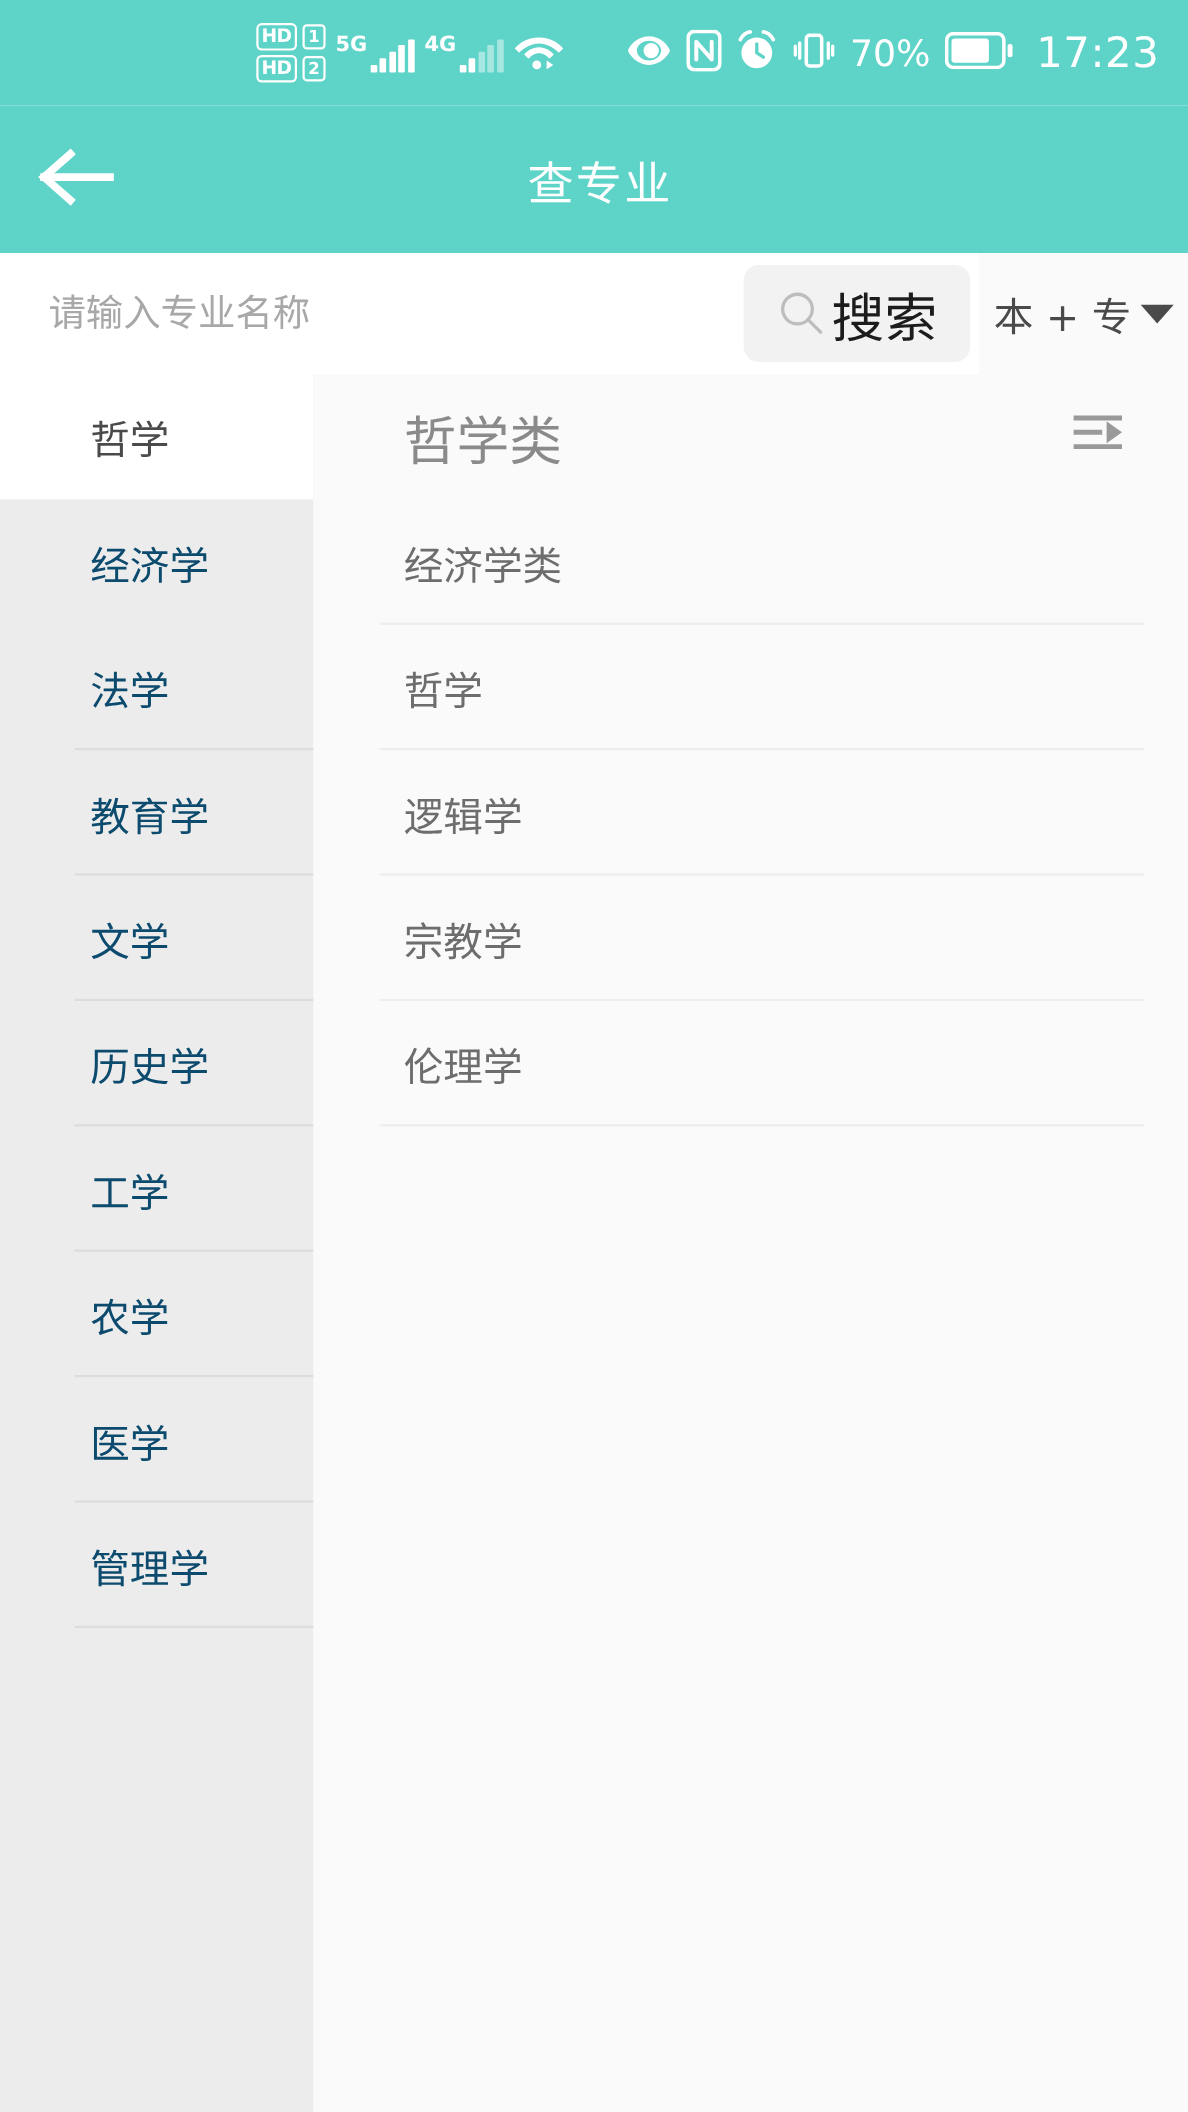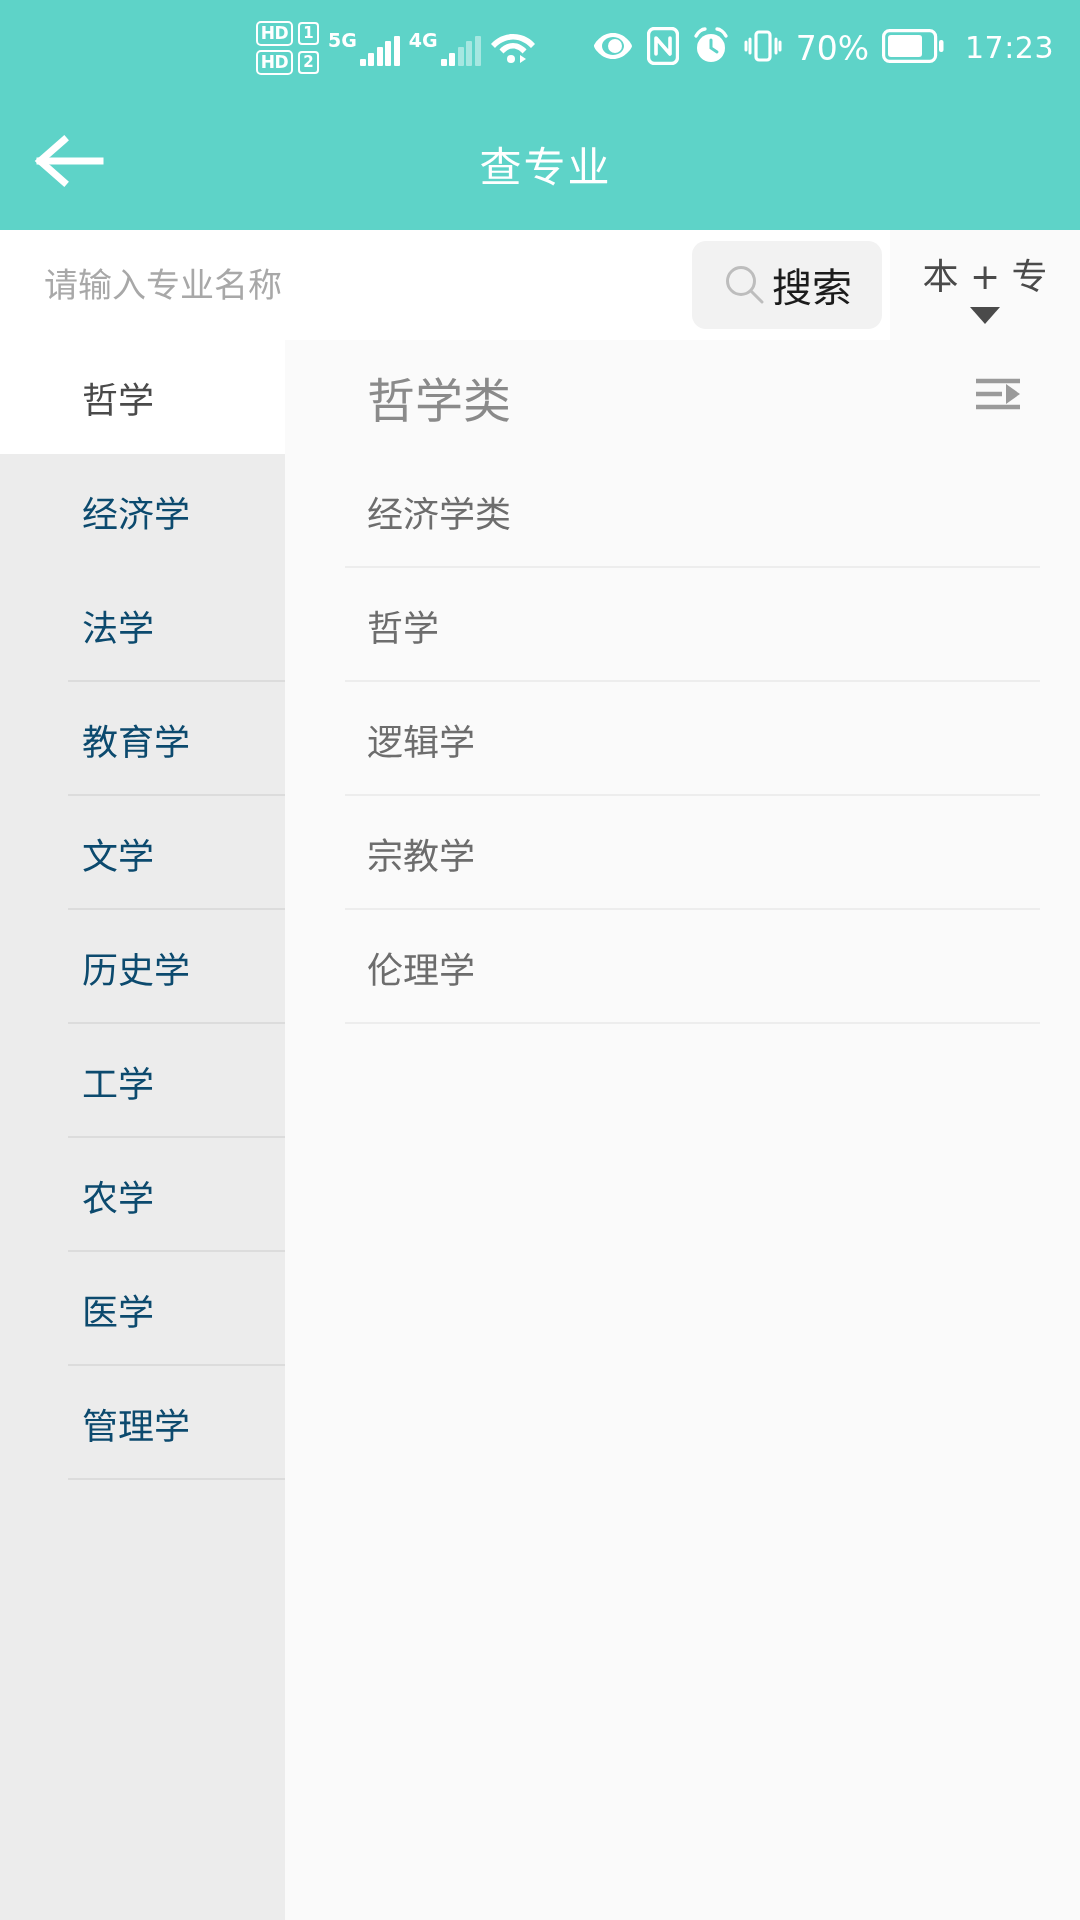--- a/index.html
+++ b/index.html
@@ -42,21 +42,21 @@
   .bars i:nth-child(2){ height:13px; }
   .bars i:nth-child(3){ height:19px; }
   .bars i:nth-child(4){ height:25px; }
   .bars i:nth-child(5){ height:30px; }
   .bars.dim i { opacity:.45; }
   .bars.dim i:nth-child(1){ opacity:1; }
   .bars.dim i:nth-child(2){ opacity:1; }
 
   .icn { display:block; }
   .pct { font-size:33px; letter-spacing:0px; line-height:1; }
-  .clock-txt { font-size:30px; line-height:1; letter-spacing:0.5px; margin-left:8px; }
+  .clock-txt { font-size:38px; line-height:1; letter-spacing:0.5px; margin-left:8px; }
 
   
   .titlebar {
     height:134px; flex:0 0 134px; background:#5ed3c8;
     display:flex; align-items:center; position:relative;
   }
   .back-btn { width:140px; display:flex; align-items:center; justify-content:center; height:100%; }
   .page-title {
     position:absolute; left:11px; right:0; text-align:center;
     color:#ffffff; font-size:42px; letter-spacing:2px;
@@ -72,24 +72,24 @@
     border:none; outline:none; background:transparent;
     font-size:34px; color:#0f172a; width:100%;
     font-family:"DejaVu Sans","Liberation Sans",sans-serif;
   }
   .search-input::placeholder { color:#a8a8a8; }
   .search-btn {
     align-self:center; background:#f2f2f2; border:none; border-radius:14px;
     height:88px; padding:0 30px; display:flex; align-items:center; gap:6px;
     cursor:pointer; margin-right:8px;
   }
-  .search-btn .label { font-size:40px; color:#1c1c1c; font-family:"DejaVu Sans","Liberation Sans",sans-serif; }
+  .search-btn .label { font-size:48px; color:#1c1c1c; font-family:"DejaVu Sans","Liberation Sans",sans-serif; }
   .filter-box {
     width:190px; background:#fafafa; display:flex; align-items:center;
-    justify-content:center; gap:8px; cursor:pointer;flex-direction:column;
+    justify-content:center; gap:8px; cursor:pointer;
   }
   .filter-box .label { font-size:36px; color:#4a4a4a; white-space:nowrap; }
   .caret { width:0;height:0;border-left:15px solid transparent;border-right:15px solid transparent;border-top:17px solid #4a4a4a; }
 
   
   .content { flex:1 1 auto; display:flex; min-height:0; background:#fafafa; }
 
   .sidebar { width:285px; flex:0 0 285px; background:#ececec; overflow:hidden; }
   .side-item {
     height:114px; display:flex; align-items:center; padding-left:82px;

